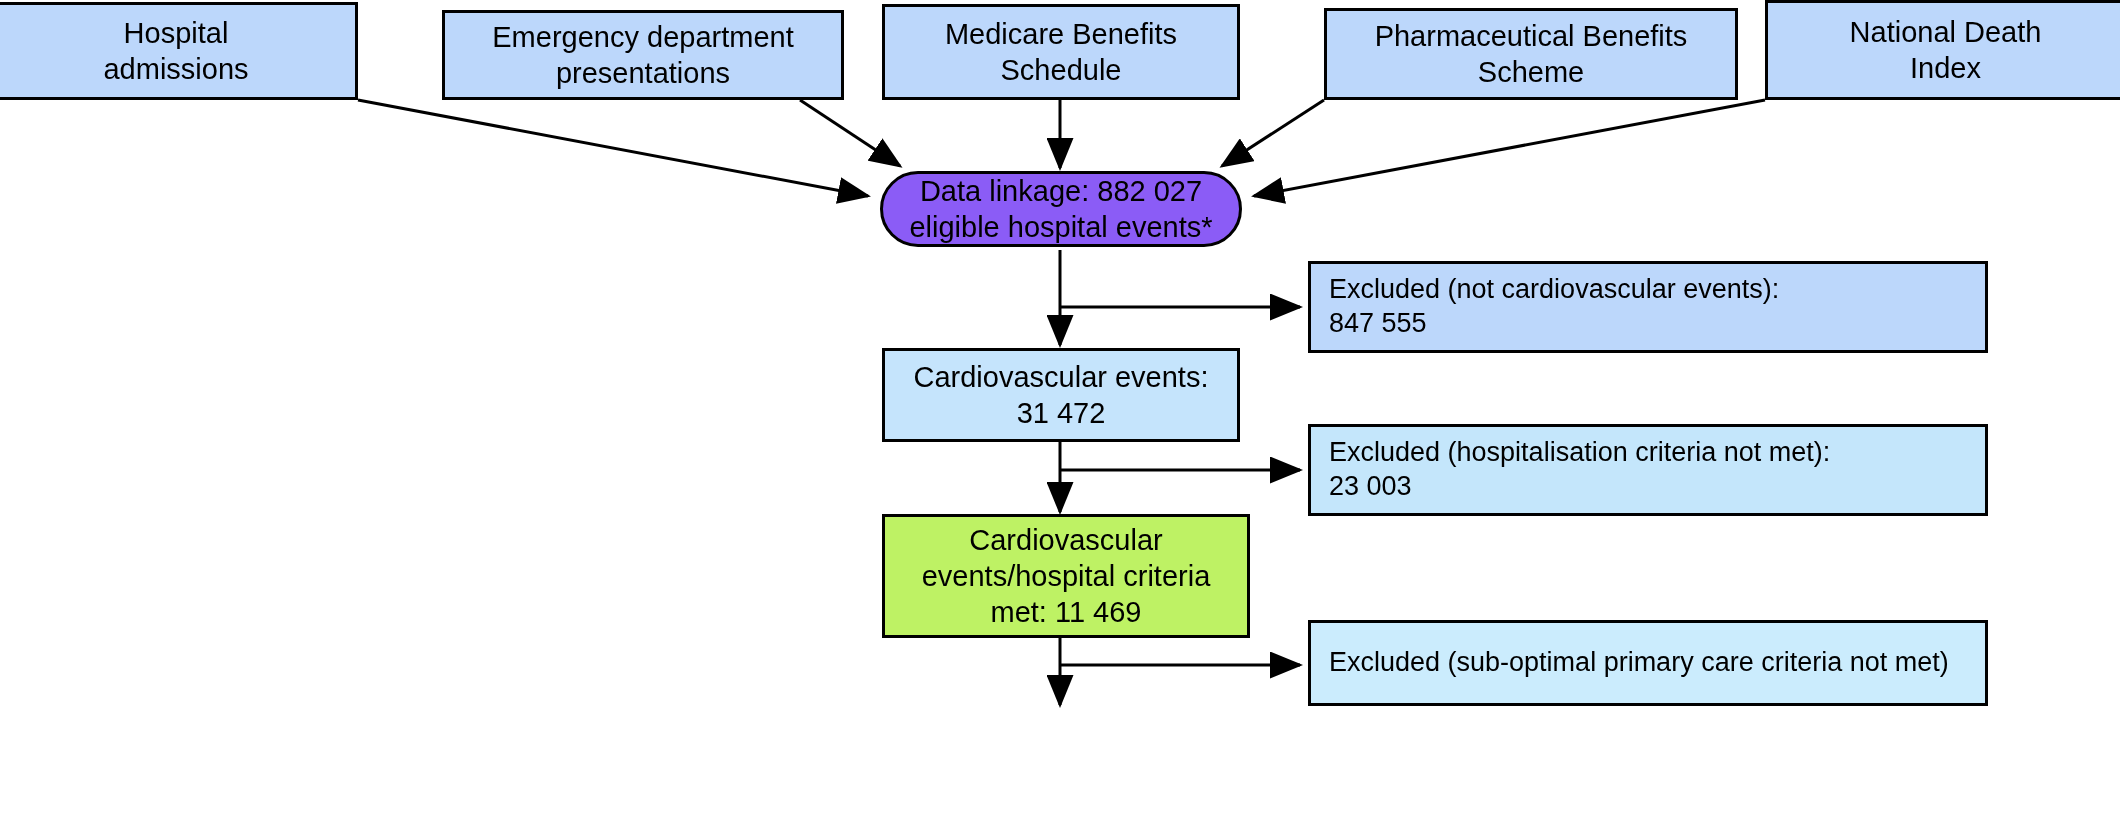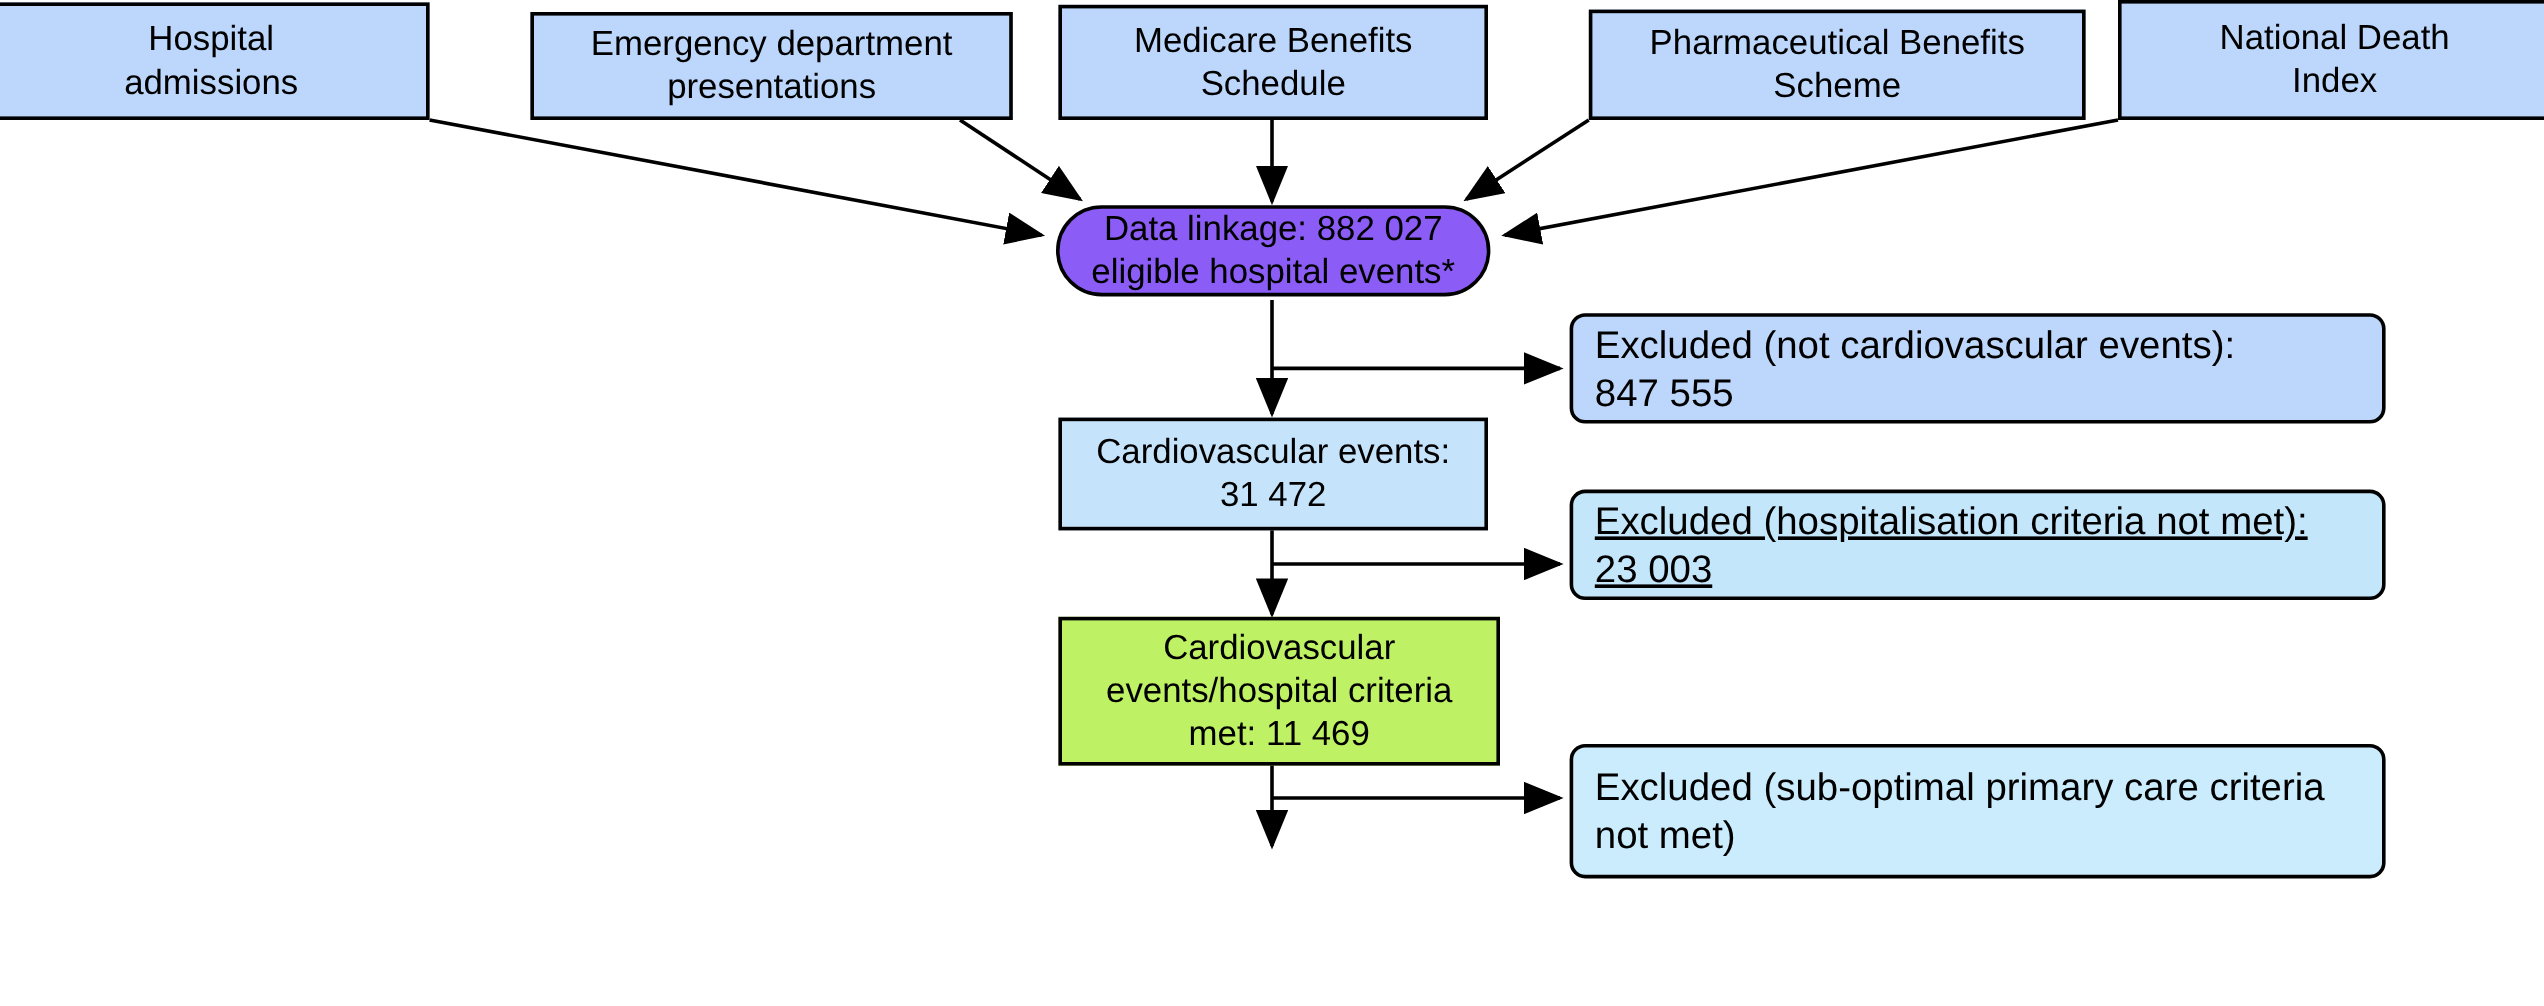--- a/index.html
+++ b/index.html
@@ -37,22 +37,21 @@
     white-space: pre-line;
     padding: 4px 10px;
   }
   .node.rounded {
     border-radius: 40px;
   }
   .node.left-align {
     justify-content: flex-start;
     text-align: left;
     padding-left: 18px;
-    font-size: 32px;
-    border-radius: 13px;
+    font-size: 27px;
   }
 </style>
 </head>
 <body>
 
 <div id="stage">
 
   <svg class="edges" viewBox="0 0 2120 838" xmlns="http://www.w3.org/2000/svg">
     <defs>
       <marker id="arrowhead" markerWidth="11" markerHeight="9" refX="10" refY="4.5" orient="auto" markerUnits="strokeWidth">
@@ -120,18 +119,18 @@
 31 472</div>
 
   <div class="node" style="left:882px; top:514px; width:368px; height:124px; background:#bef264;">Cardiovascular
 events/hospital criteria
 met: 11 469</div>
 
 
   <div class="node left-align" style="left:1308px; top:261px; width:680px; height:92px; background:#bcd7fb;">Excluded (not cardiovascular events):
 847 555</div>
 
-  <div class="node left-align" style="left:1308px; top:408px; width:680px; height:92px; background:#c4e6fb;text-decoration:underline;">Excluded (hospitalisation criteria not met):
+  <div class="node left-align" style="left:1308px; top:424px; width:680px; height:92px; background:#c4e6fb;">Excluded (hospitalisation criteria not met):
 23 003</div>
 
-  <div class="node left-align" style="left:1308px; top:620px; width:680px; height:112px; background:#cbecfd;">Excluded (sub-optimal primary care criteria not met)</div>
+  <div class="node left-align" style="left:1308px; top:620px; width:680px; height:86px; background:#cbecfd;">Excluded (sub-optimal primary care criteria not met)</div>
 
 </div>
 
 </body></html>

